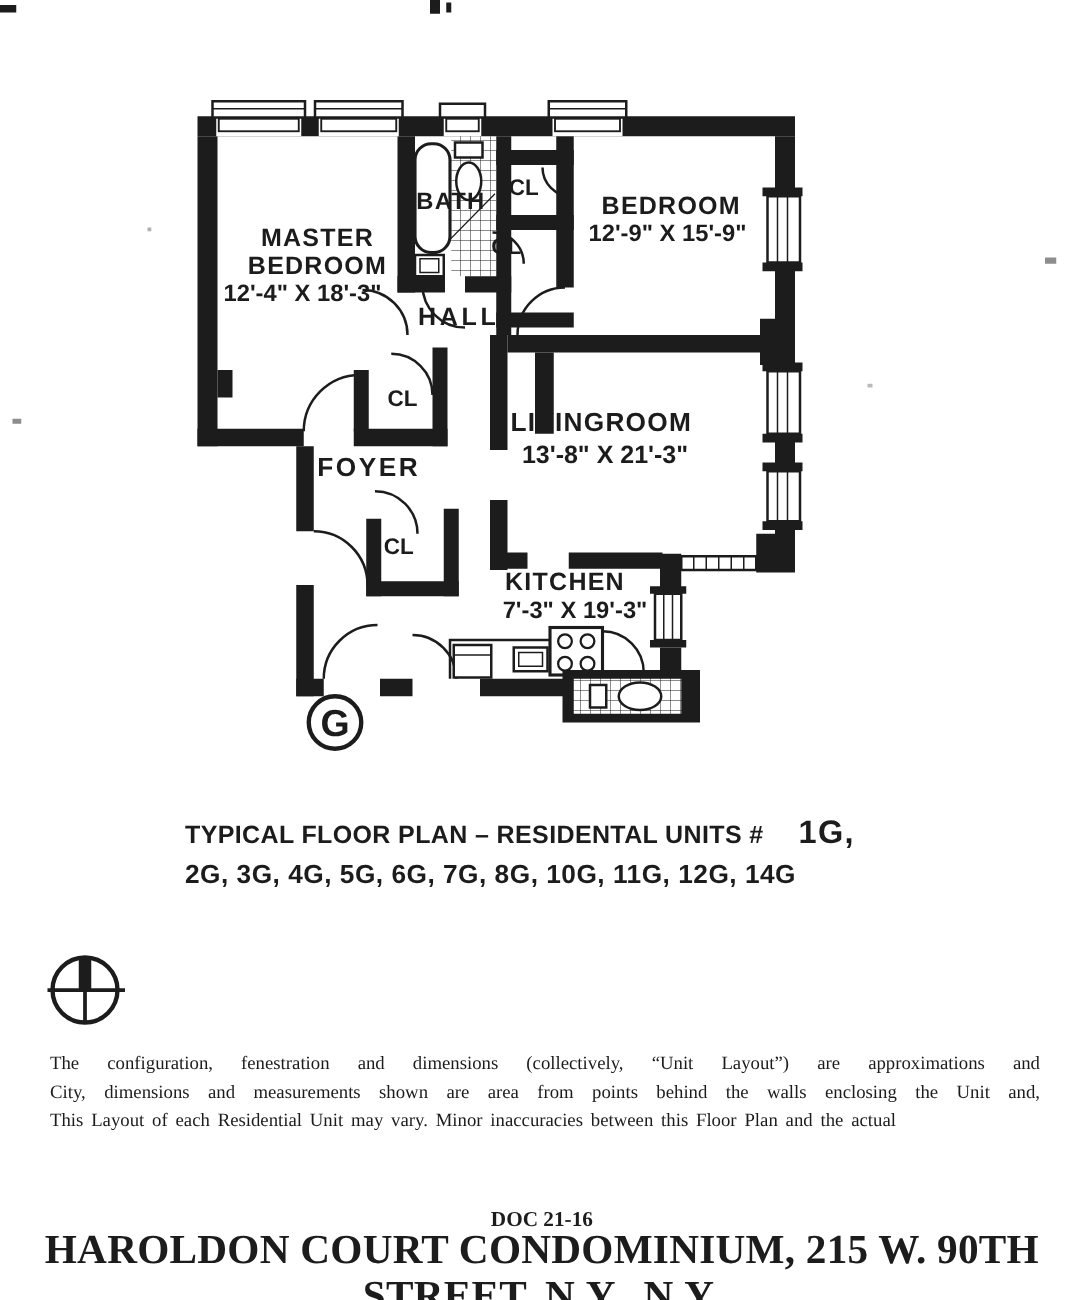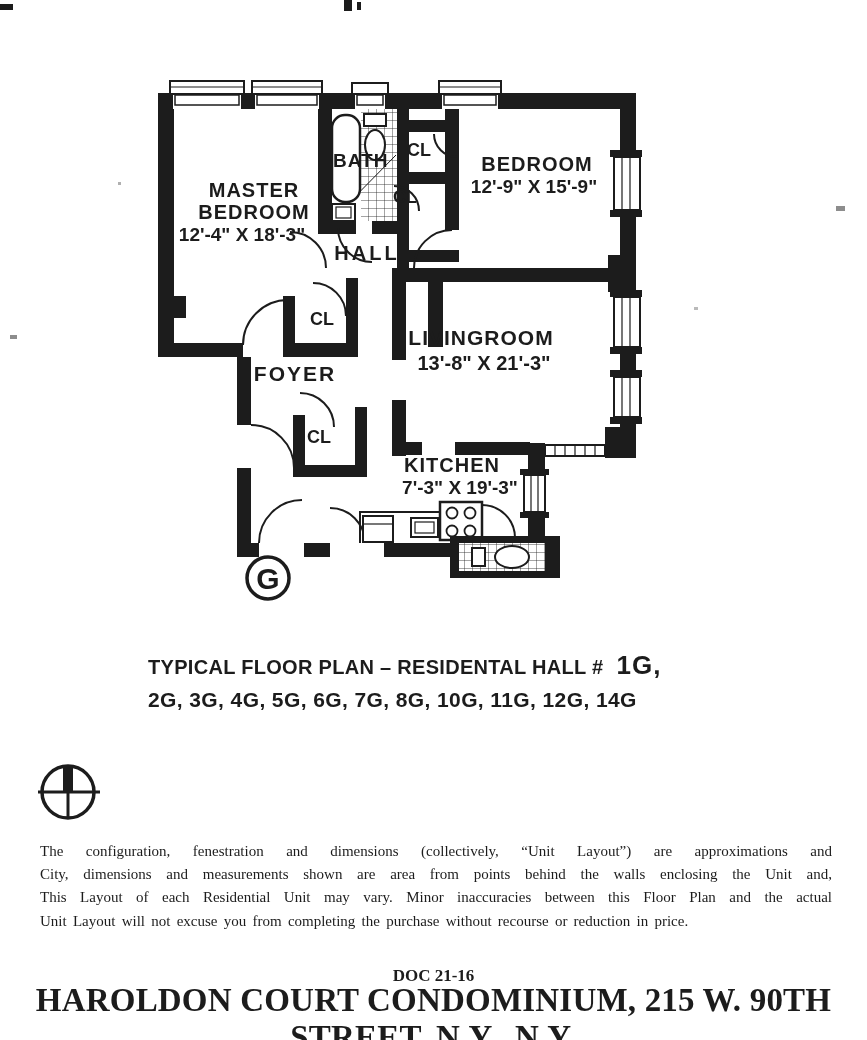--- a/index.html
+++ b/index.html
@@ -4,21 +4,21 @@
 <style>
   html,body{margin:0;padding:0;}
   body{width:867px;height:1040px;background:#ffffff;position:relative;overflow:hidden;
        font-family:"Liberation Serif",serif;color:#1c1c1c;}
   .page{position:absolute;inset:0;}
   svg text{font-family:"Liberation Sans",sans-serif;font-weight:bold;fill:#1c1c1c;}
   .plan{position:absolute;left:0;top:0;}
   .caption{position:absolute;left:148px;top:650px;font-family:"Liberation Sans",sans-serif;
            font-weight:bold;color:#1c1c1c;}
   .cap-line1{font-size:20px;letter-spacing:.3px;}
-  .cap-big{font-size:26px;margin-left:13px;letter-spacing:1px;}
+  .cap-big{font-size:26px;margin-left:28px;letter-spacing:1px;}
   .cap-line2{font-size:21px;margin-top:7px;letter-spacing:.4px;}
   .compass{position:absolute;left:36px;top:763px;}
   .disclaimer{position:absolute;left:40px;top:840px;width:792px;font-size:15px;
               line-height:23.2px;word-spacing:2.5px;}
   .disc-line{text-align:justify;text-align-last:justify;white-space:nowrap;}
   .disc-line:last-child{text-align-last:left;white-space:normal;}
   .doc{position:absolute;left:0;right:0;top:966px;text-align:center;font-size:17px;font-weight:bold;}
   .addr{position:absolute;left:0;right:0;top:982px;text-align:center;font-size:33px;
         font-weight:bold;letter-spacing:.2px;}
   .speck{position:absolute;background:#1c1c1c;}
@@ -210,37 +210,36 @@
     </g>
 
     <g>
       <circle cx="268" cy="578" r="21" fill="#ffffff" stroke="#1c1c1c" stroke-width="3.5"></circle>
       <text x="268" y="589" font-size="30" text-anchor="middle">G</text>
     </g>
   </svg>
 
   <div class="caption">
     <div class="cap-line1">
-      <span>TYPICAL FLOOR PLAN – RESIDENTAL HALL #</span><span class="cap-big">1G,</span>
+      <span>TYPICAL FLOOR PLAN – RESIDENTAL UNITS #</span><span class="cap-big">1G,</span>
     </div>
     <div class="cap-line2">2G, 3G, 4G, 5G, 6G, 7G, 8G, 10G, 11G, 12G, 14G</div>
   </div>
 
   <svg class="compass" width="66" height="60" viewBox="0 0 66 60">
     <circle cx="32" cy="29" r="26" fill="none" stroke="#1c1c1c" stroke-width="3.5"></circle>
     <line x1="2" y1="29" x2="64" y2="29" stroke="#1c1c1c" stroke-width="3"></line>
     <line x1="32" y1="2" x2="32" y2="56" stroke="#1c1c1c" stroke-width="3"></line>
     <rect x="27" y="3" width="10" height="26" fill="#1c1c1c"></rect>
   </svg>
 
   <div class="disclaimer">
     <div class="disc-line">The configuration, fenestration and dimensions (collectively, “Unit Layout”) are approximations and</div>
     <div class="disc-line">City, dimensions and measurements shown are area from points behind the walls enclosing the Unit and,</div>
     <div class="disc-line">This Layout of each Residential Unit may vary.  Minor inaccuracies between this Floor Plan and the actual</div>
-    <div class="disc-line">Unit Layout will not excuse you from completing the purchase without recourse or reduction in price.</div>
   </div>
 
   <div class="doc">DOC 21-16</div>
   <div class="addr">HAROLDON COURT CONDOMINIUM, 215 W. 90TH STREET, N.Y., N.Y.</div>
 
   <div class="speck" style="left:0;top:4px;width:13px;height:6px;"></div>
   <div class="speck" style="left:344px;top:0;width:8px;height:11px;"></div>
   <div class="speck" style="left:357px;top:2px;width:4px;height:8px;"></div>
   <div class="speck" style="left:836px;top:206px;width:9px;height:5px;opacity:.5;"></div>
   <div class="speck" style="left:10px;top:335px;width:7px;height:4px;opacity:.5;"></div>

